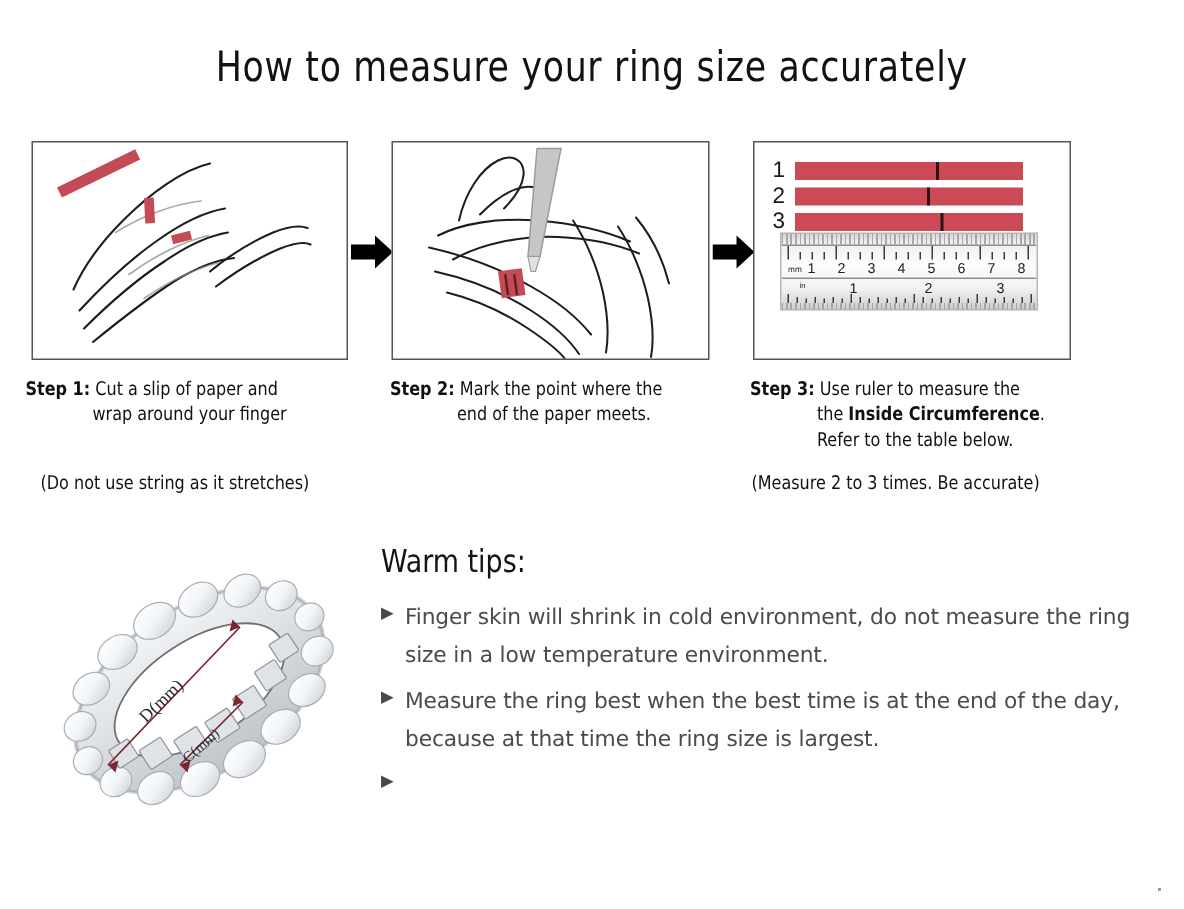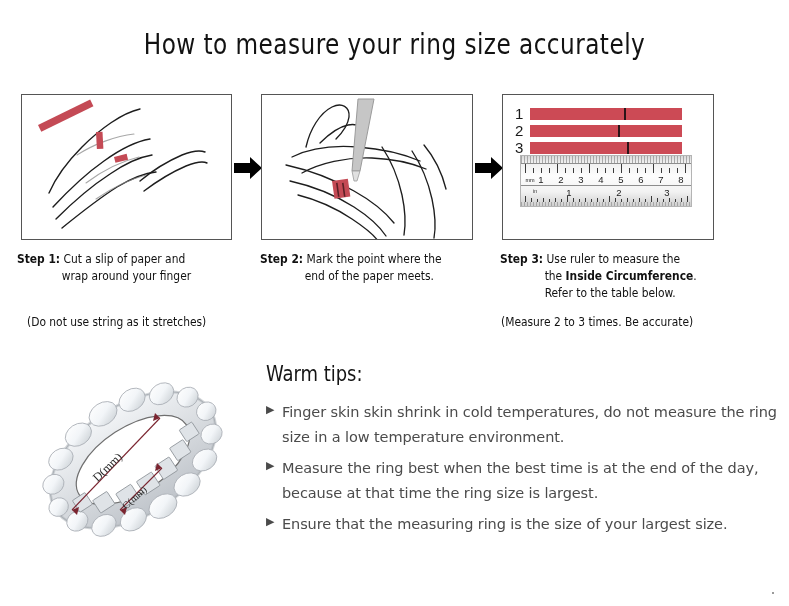--- a/index.html
+++ b/index.html
@@ -176,21 +176,21 @@
   }
   #label-c {
     left: 92px; top: 132px;
     transform: rotate(-42deg);
     font-size: 10px;
   }
 
   
   #warm-tips {
     position: absolute;
-    left: 266px;
+    left: 254px;
     top: 362px;
     width: 520px;
   }
   .tips-title {
     font-family: "DejaVu Sans Condensed", "Liberation Sans Narrow", "Liberation Sans", sans-serif;
     font-size: 21px;
     color: #141414;
     margin-bottom: 14px;
     transform: scaleX(0.95);
     transform-origin: left center;
@@ -498,28 +498,27 @@
 
     <span class="ring-label" id="label-d">D(mm)</span>
     <span class="ring-label" id="label-c">C(mm)</span>
   </div>
 
   <div id="warm-tips">
     <div class="tips-title">Warm tips:</div>
 
     <div class="tip">
       <span class="tip-bullet">▶</span>
-      <span class="tip-text">Finger skin skin shrink in cold temperatures, do not measure the ring size in a low temperature environment.</span>
+      <span class="tip-text">Finger skin will shrink in cold environment, do not measure the ring size in a low temperature environment.</span>
     </div>
 
     <div class="tip">
       <span class="tip-bullet">▶</span>
       <span class="tip-text">Measure the ring best when the best time is at the end of the day, because at that time the ring size is largest.</span>
     </div>
 
     <div class="tip">
       <span class="tip-bullet">▶</span>
-      <span class="tip-text">Ensure that the measuring ring is the size of your largest size.</span>
     </div>
   </div>
 
   <div class="speck"></div>
 </div>
 
 </body></html>

